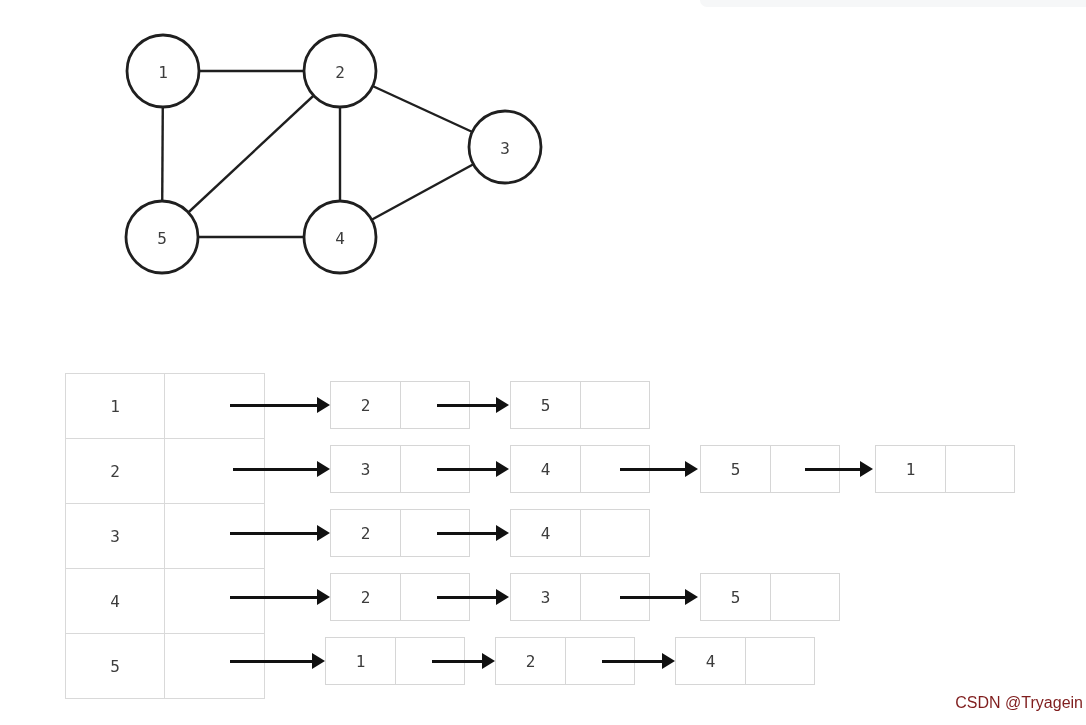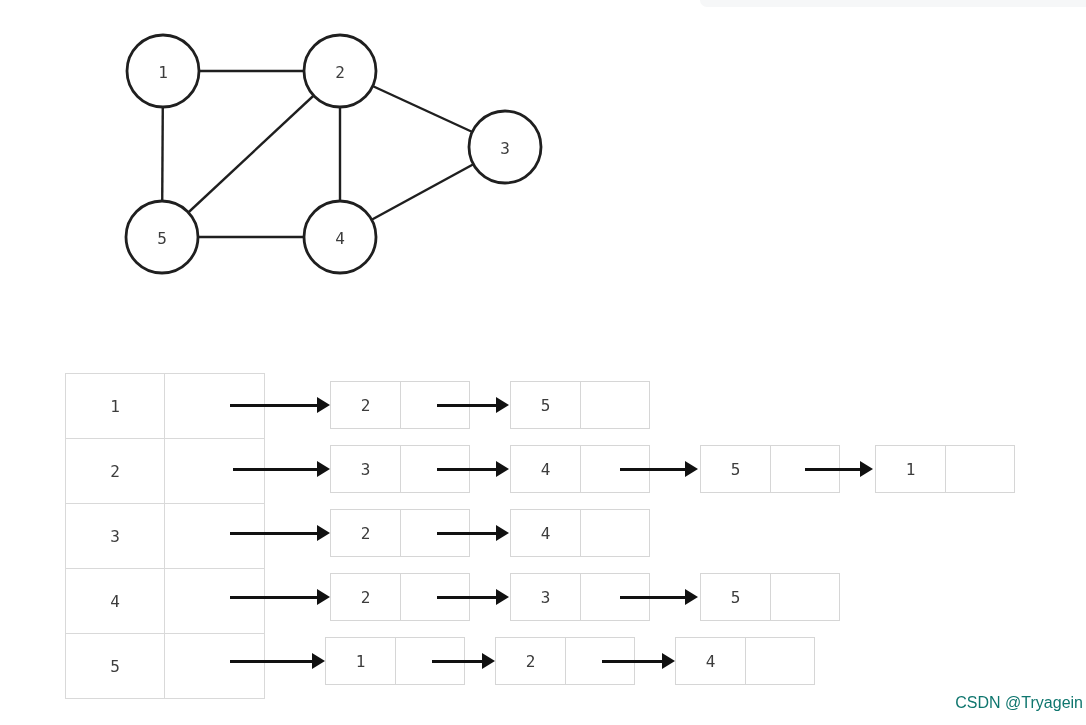--- a/index.html
+++ b/index.html
@@ -118,21 +118,21 @@
     border-top: 8px solid transparent;
     border-bottom: 8px solid transparent;
   }
 
   .watermark {
     position: absolute;
     right: 3px;
     top: 694px;
     font-family: "Liberation Sans", sans-serif;
     font-size: 16px;
-    color: #0f766e;
+    color: #7f1d1d;
     margin-left: 24px;
   }
 </style>
 </head>
 <body>
 
 <div class="canvas">
 
   <div class="top-bar"></div>
 

